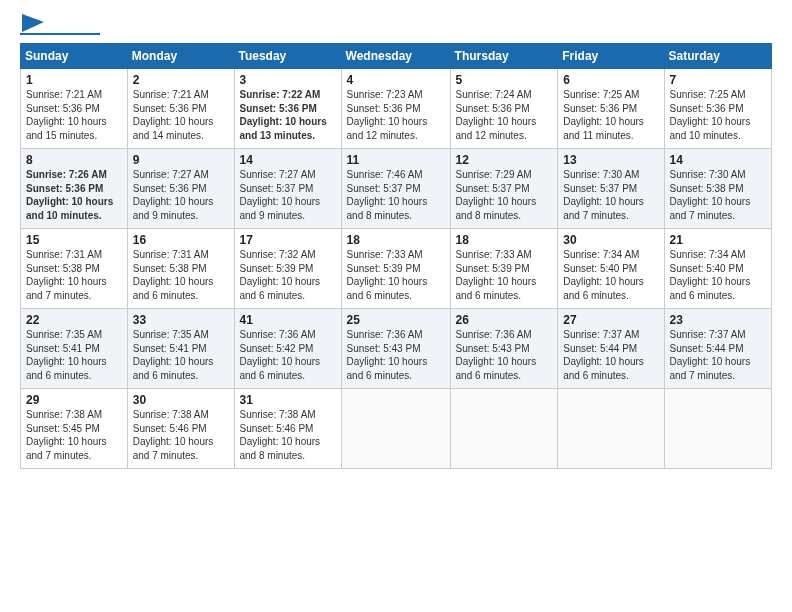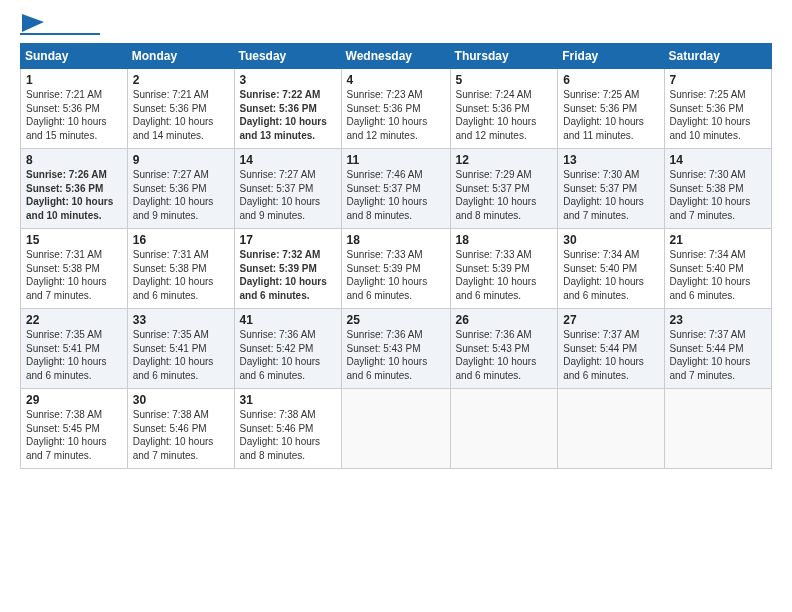--- a/index.html
+++ b/index.html
@@ -234,21 +234,21 @@
           </td>
           <td>
             <span class="day-num">16</span>
             <div class="day-info" style="white-space: pre-line;">Sunrise: 7:31 AM
 Sunset: 5:38 PM
 Daylight: 10 hours
 and 6 minutes.</div>
           </td>
           <td>
             <span class="day-num">17</span>
-            <div class="day-info" style="white-space: pre-line; font-weight: bold;">Sunrise: 7:32 AM
+            <div class="day-info" style="white-space: pre-line;">Sunrise: 7:32 AM
 Sunset: 5:39 PM
 Daylight: 10 hours
 and 6 minutes.</div>
           </td>
           <td>
             <span class="day-num">18</span>
             <div class="day-info" style="white-space: pre-line;">Sunrise: 7:33 AM
 Sunset: 5:39 PM
 Daylight: 10 hours
 and 6 minutes.</div>

